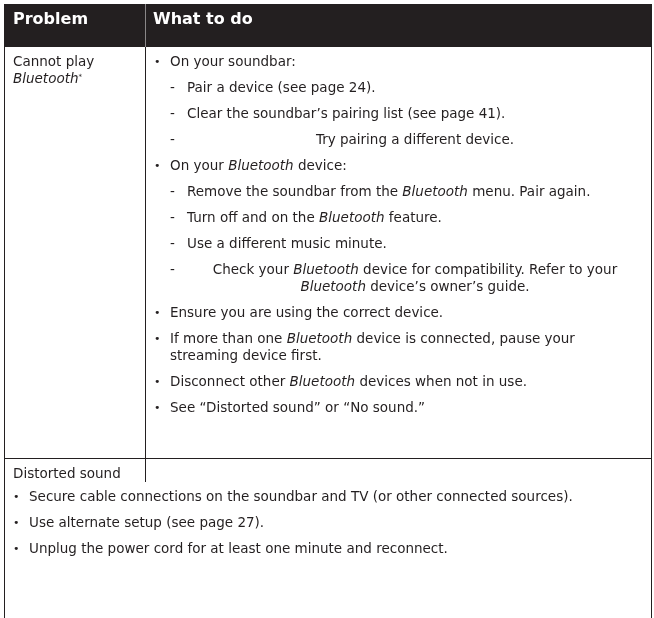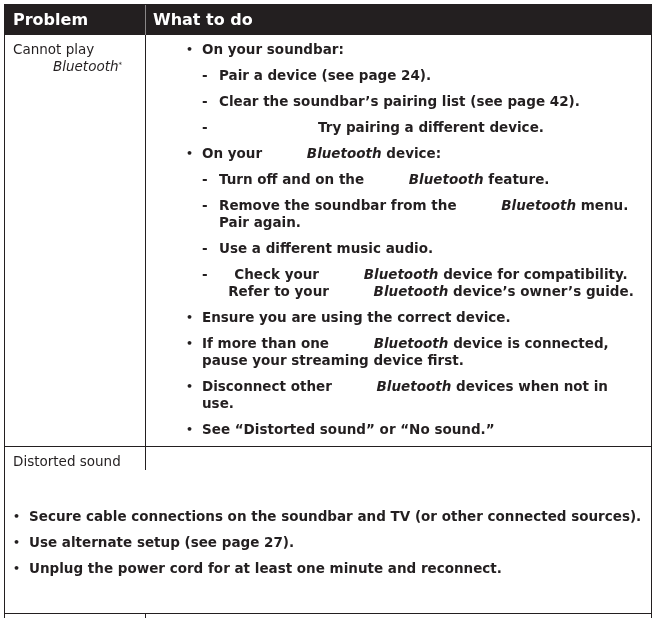--- a/index.html
+++ b/index.html
@@ -18,63 +18,60 @@
     .table {
       position: absolute;
       left: 4px;
       top: 4px;
       width: 646px;
       border-left: 1px solid #231f20;
       border-right: 1px solid #231f20;
     }
     .header {
       display: flex;
-      height: 31px;
+      height: 43px;
       background: #231f20;
       color: #ffffff;
       font-weight: bold;
       font-size: 16px;
-      align-items: center;
     }
     .header .col-problem {
       width: 141px;
       padding-left: 8px;
       line-height: 30px;
       box-sizing: border-box;
       border-right: 1px solid #8a8788;
     }
     .header .col-todo {
       flex: 1;
       padding-left: 7px;
       line-height: 30px;
     }
     .row {
       display: flex;
       border-bottom: 1px solid #231f20;
-      gap: 32px;
     }
     .row .problem {
       width: 141px;
       box-sizing: border-box;
       border-right: 1px solid #231f20;
       padding: 6px 0 0 8px;
       font-size: 13.5px;
       line-height: 17px;
     }
     .row .todo {
       flex: 1;
       padding: 6px 8px 3px 7px;
       font-size: 13.5px;
       line-height: 17px;
     }
     ul.bullets {
       list-style: none;
       margin: 0;
       padding: 0;
-      font-weight: bold;
     }
     ul.bullets > li {
       position: relative;
       padding-left: 17px;
       margin-bottom: 9px;
     }
     ul.bullets > li::before {
       content: "•";
       position: absolute;
       left: 1px;
@@ -94,21 +91,21 @@
     ul.dashes > li:last-child {
       margin-bottom: 0;
       text-align: center;
     }
     ul.dashes > li::before {
       content: "-";
       position: absolute;
       left: 0;
       top: 0;
     }
-    em { font-style: italic; margin-left: 40px; }
+    em { font-style: italic; }
     sup {
       font-size: 7px;
       vertical-align: top;
       position: relative;
       top: -1px;
     }
     .next-row-stub {
       display: flex;
       height: 6px;
     }
@@ -132,30 +129,30 @@
     <div class="problem">
       <div>Cannot play</div>
       <div><em>Bluetooth</em><sup>*</sup></div>
     </div>
     <div class="todo">
       <ul class="bullets">
         <li>
           <span>On your soundbar:</span>
           <ul class="dashes">
             <li>Pair a device (see page 24).</li>
-            <li>Clear the soundbar’s pairing list (see page 42).</li>
+            <li>Clear the soundbar’s pairing list (see page 41).</li>
             <li>Try pairing a different device.</li>
           </ul>
         </li>
         <li>
           <span>On your </span><em>Bluetooth</em><span> device:</span>
           <ul class="dashes">
+            <li><span>Remove the soundbar from the </span><em>Bluetooth</em><span> menu. Pair again.</span></li>
             <li><span>Turn off and on the </span><em>Bluetooth</em><span> feature.</span></li>
-            <li><span>Remove the soundbar from the </span><em>Bluetooth</em><span> menu. Pair again.</span></li>
-            <li>Use a different music audio.</li>
+            <li>Use a different music minute.</li>
             <li><span>Check your </span><em>Bluetooth</em><span> device for compatibility. Refer to your </span><em>Bluetooth</em><span> device’s owner’s guide.</span></li>
           </ul>
         </li>
         <li>Ensure you are using the correct device.</li>
         <li><span>If more than one </span><em>Bluetooth</em><span> device is connected, pause your streaming device first.</span></li>
         <li><span>Disconnect other </span><em>Bluetooth</em><span> devices when not in use.</span></li>
         <li style="margin-bottom:0;">See “Distorted sound” or “No sound.”</li>
       </ul>
     </div>
   </div>

